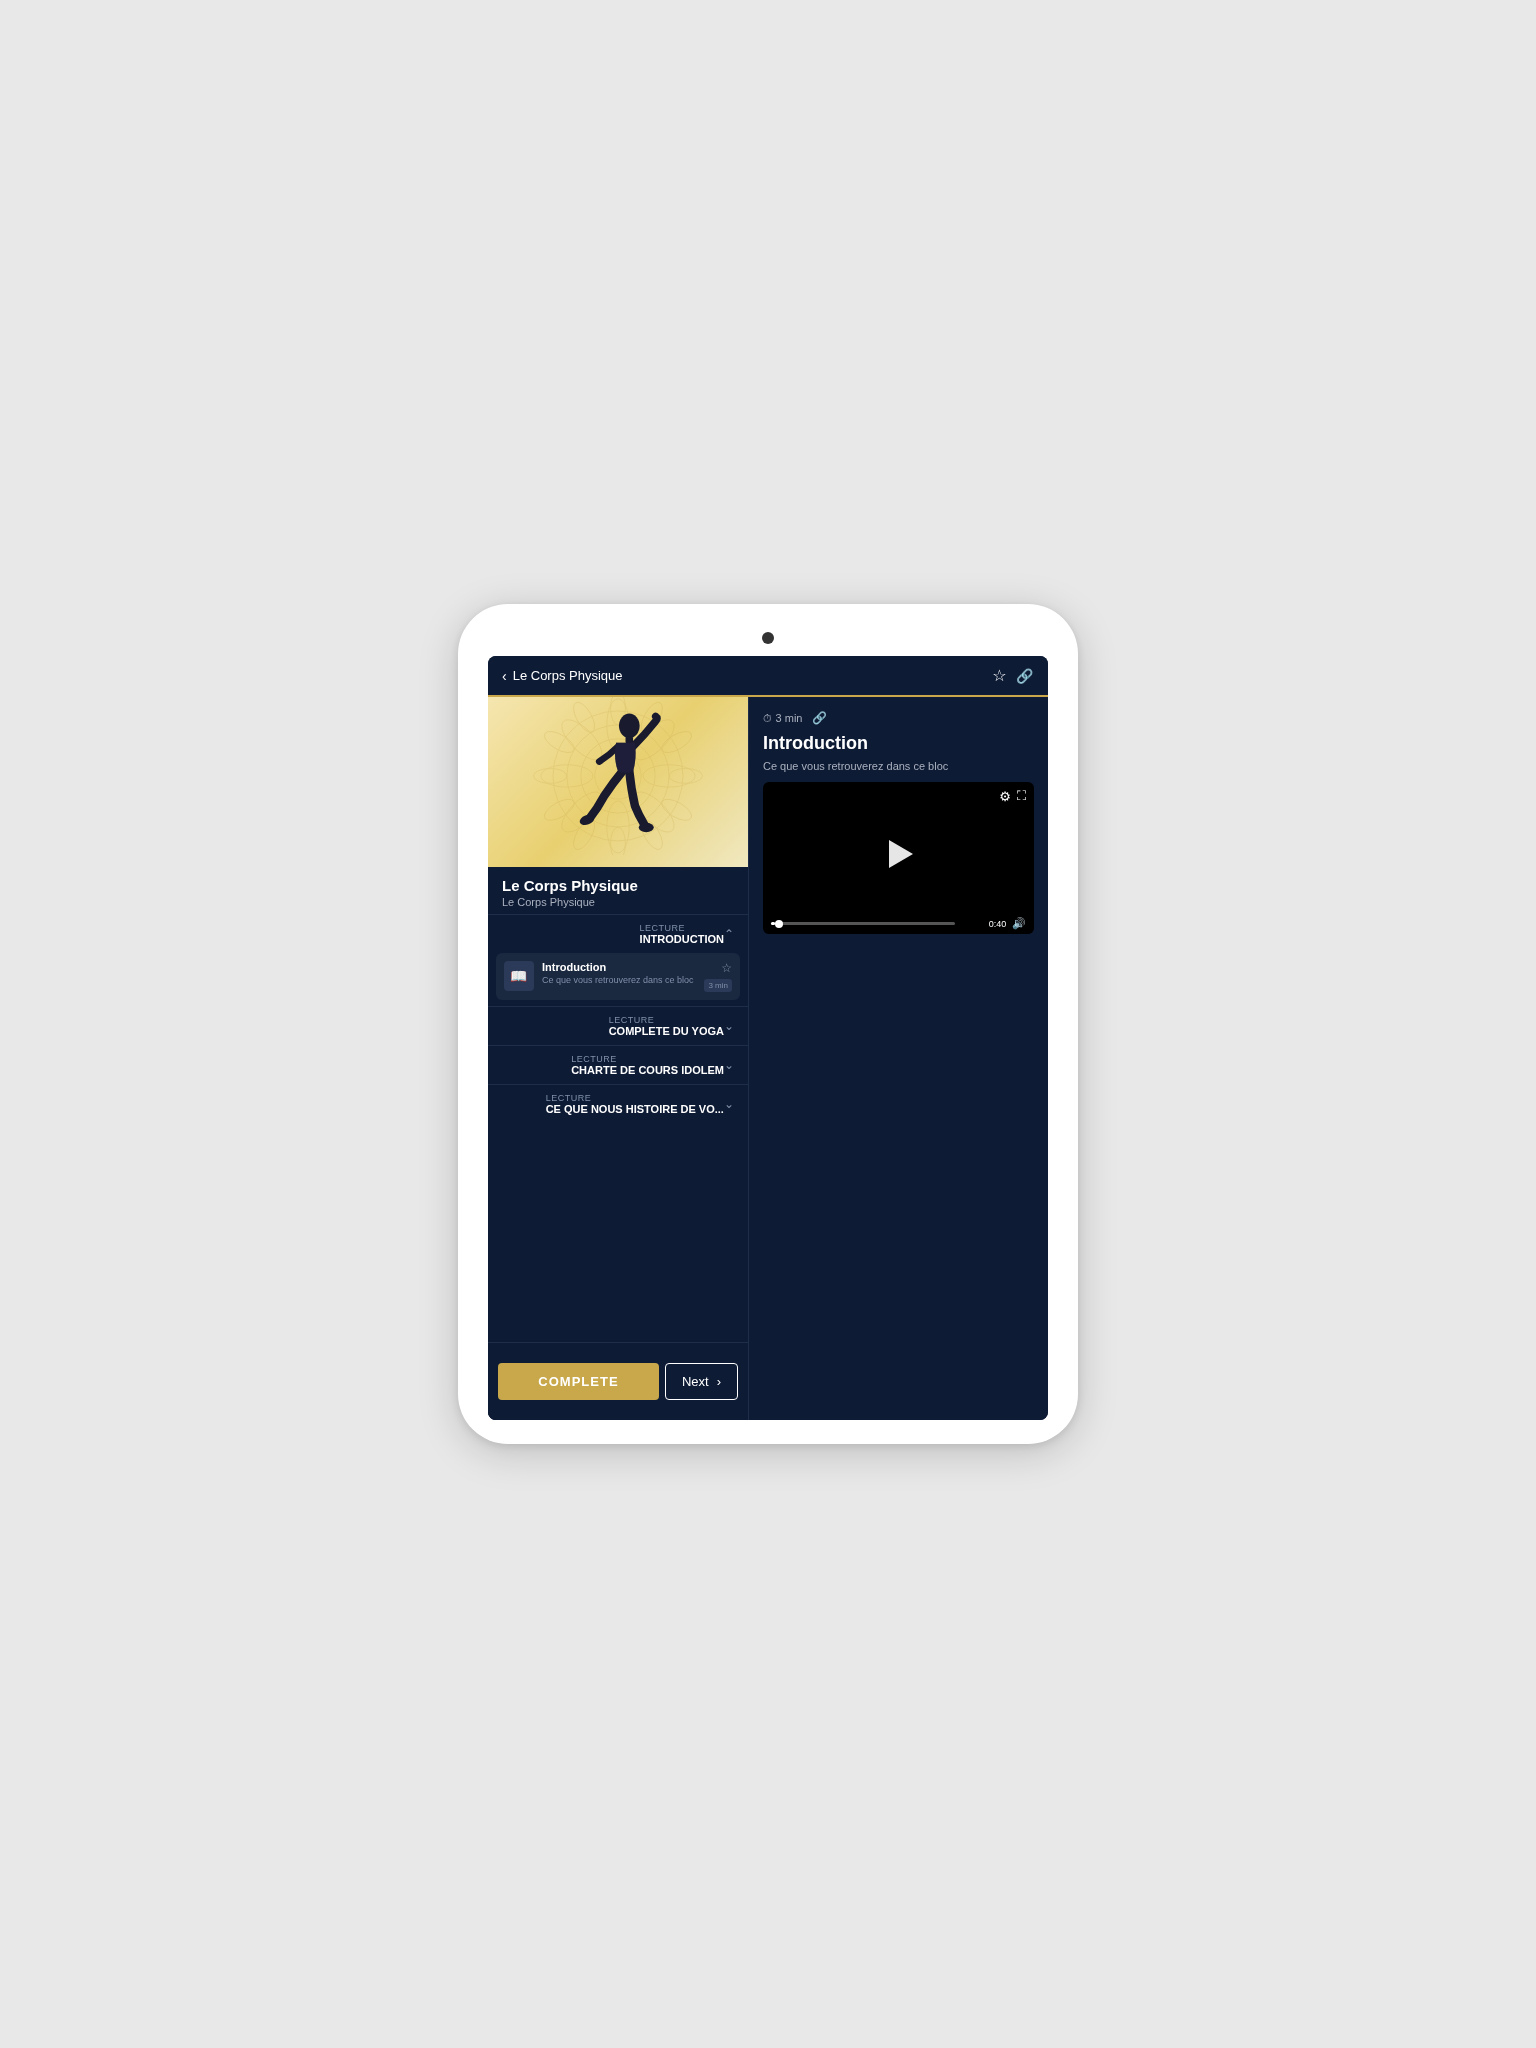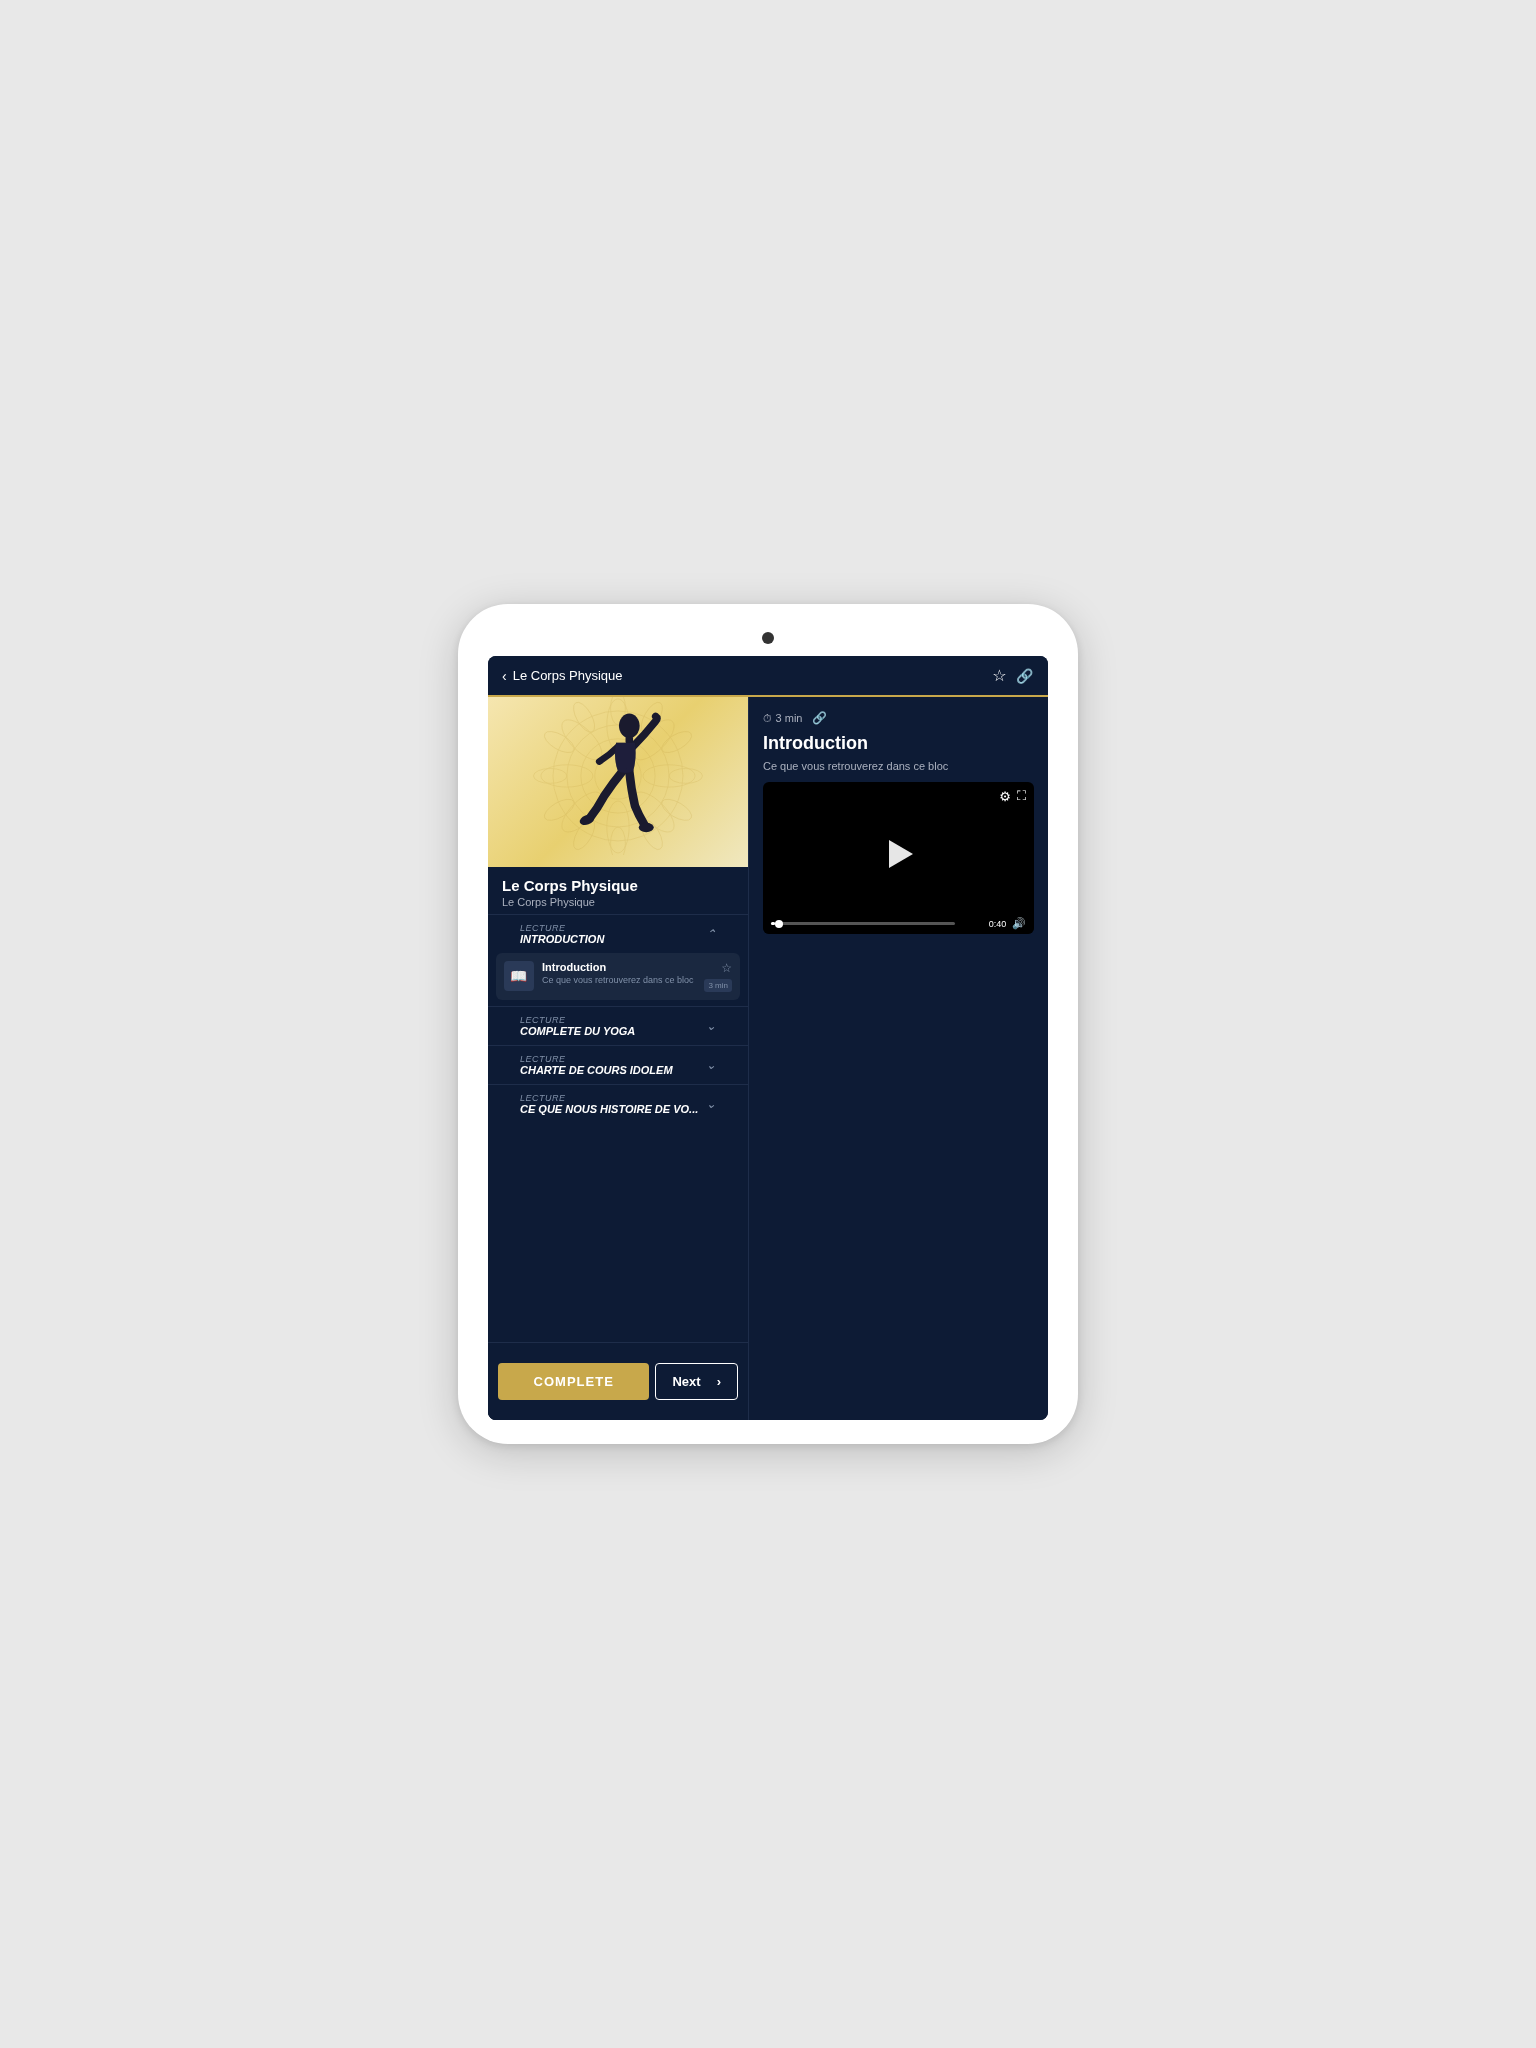--- a/index.html
+++ b/index.html
@@ -131,26 +131,25 @@
       color: #aab0be;
       font-size: 11px;
       margin-top: 2px;
     }
 
     
     .lecture-section {
       border-top: 1px solid #1e2d4a;
     }
     .lecture-header {
-      padding: 8px 32px;
-      display: flex;
-      align-items: center;
-      justify-content: space-between;
+      padding: 8px 14px;
+      display: flex;
+      align-items: center;
+      justify-content: flex-end;
       cursor: pointer;
-      font-style: italic;
     }
     .lecture-header-text .lecture-label {
       color: #8090a8;
       font-size: 9px;
       text-transform: uppercase;
       letter-spacing: 0.5px;
     }
     .lecture-header-text .lecture-name {
       color: #fff;
       font-size: 11px;
@@ -238,26 +237,26 @@
       padding: 10px 0;
       cursor: pointer;
       text-align: center;
     }
     .btn-next {
       background: transparent;
       color: #fff;
       border: 1.5px solid #fff;
       border-radius: 4px;
       font-size: 13px;
-      font-weight: 700;
+      font-weight: 400;
       padding: 10px 16px;
       cursor: pointer;
       display: flex;
       align-items: center;
-      gap: 16px;
+      gap: 8px;
       white-space: nowrap;
     }
 
     
     .right-panel {
       flex: 1;
       background: #0d1b35;
       padding: 14px;
       display: flex;
       flex-direction: column;

